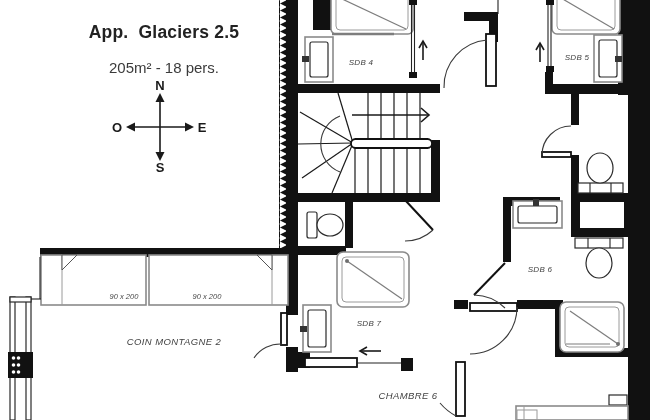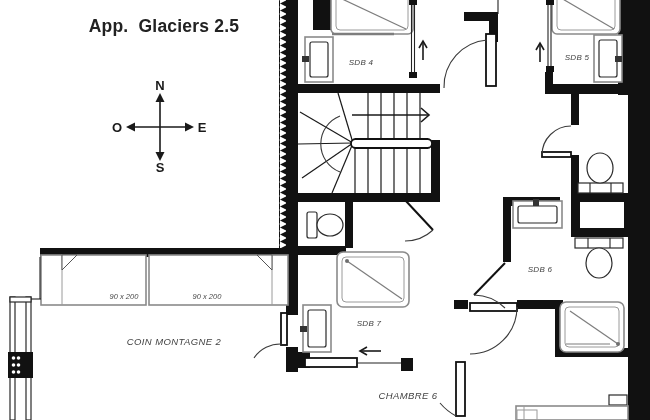--- a/index.html
+++ b/index.html
@@ -6,21 +6,21 @@
   body{
     width:650px;height:420px;position:relative;overflow:hidden;
     background:#ffffff;font-family:"Liberation Sans",sans-serif;
   }
   #plan-svg{position:absolute;left:0;top:0;}
   .title-block{
     position:absolute;left:40px;top:6px;width:248px;
     text-align:center;z-index:2;
   }
   .title-block h1{
-    margin:10px;font-size:17.5px;font-weight:700;color:#222;
+    margin:16px;font-size:17.5px;font-weight:700;color:#222;
     letter-spacing:.2px;white-space:pre-wrap;
   }
   .title-block .sub{
     margin:2px 0 0 0;font-size:15.5px;font-weight:400;color:#3b3b3b;
   }
   .title-block .det{
     margin:1px 0 0 0;font-size:15px;font-weight:400;color:#3b3b3b;
   }
   .wall{fill:#111;stroke:none;}
   .fix{fill:#fff;stroke:#8a8a8a;stroke-width:1.6;}
@@ -35,20 +35,21 @@
   .rlabel{font:italic 8px "Liberation Sans",sans-serif;fill:#3f3f3f;letter-spacing:.3px;}
   .rlabel-big{font:italic 9.5px "Liberation Sans",sans-serif;fill:#3f3f3f;letter-spacing:.4px;}
   .bedsize{font:italic 7.5px "Liberation Sans",sans-serif;fill:#4a4a4a;}
   .compass-letter{font:700 13px "Liberation Sans",sans-serif;fill:#1a1a1a;}
 </style>
 </head>
 <body>
 
 <div class="title-block">
   <h1>App.  Glaciers 2.5</h1>
+  <p class="det">205m² - 18 pers.</p>
 </div>
 
 <svg id="plan-svg" width="650" height="420" viewBox="0 0 650 420">
   <defs>
     <pattern id="insul" width="7" height="7" patternUnits="userSpaceOnUse">
       <path d="M7,0 L0,3.5 L7,7 Z" fill="#111"></path>
     </pattern>
   </defs>
 
   <g>

